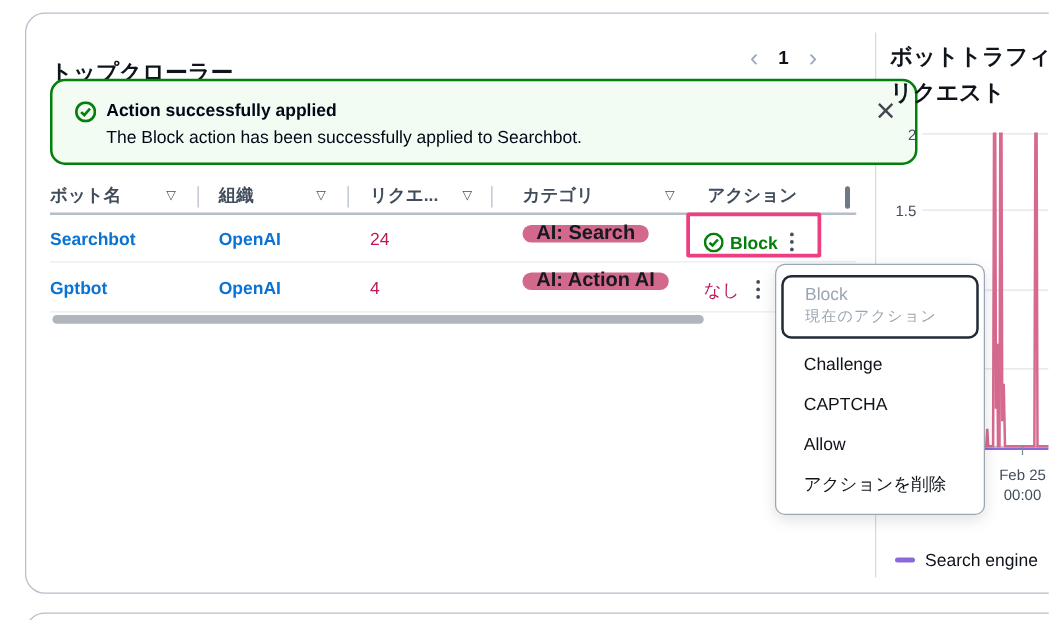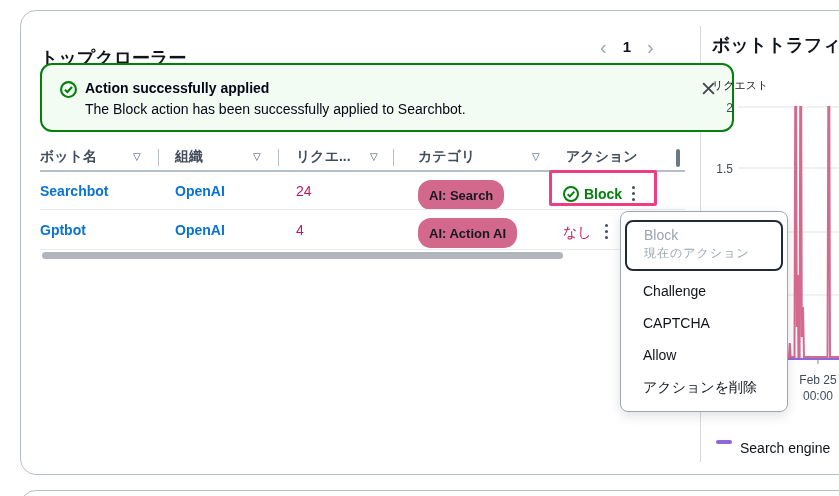--- a/index.html
+++ b/index.html
@@ -33,35 +33,35 @@
   #alert-close { right:16px; top:16px; cursor:pointer; }
 
   
   .th { top:148px; font-weight:700; color:#414d5c; white-space:nowrap; cursor:pointer; }
   .filter-ic { top:151px; font-size:10px; color:#414d5c; cursor:pointer; }
   .col-sep { top:149px; width:1px; height:17px; background:#b6bec9; }
   #header-border { left:40px; top:170px; width:645px; height:2px; background:#b6bec9; }
   .row-border { left:40px; width:645px; height:1px; background:#e9ebed; }
   .cell-link { font-weight:700; color:#0972d3; text-decoration:none; white-space:nowrap; cursor:pointer; }
   .cell-text { color:#be185d; white-space:nowrap; }
-  .badge { height:30px; padding:0 11px; display:inline-flex; align-items:center;
-    background:#d2688c; border-radius:13px; font-size:13px; font-weight:700; color:#16191f; white-space:nowrap; }
+  .badge { height:14px; padding:0 11px; display:inline-flex; align-items:center;
+    background:#d2688c; border-radius:13px; font-size:16px; font-weight:700; color:#16191f; white-space:nowrap; }
   .kebab { display:inline-flex; flex-direction:column; gap:3px; padding:4px 6px; cursor:pointer; }
   .kebab i { width:3px; height:3px; border-radius:50%; background:#414d5c; }
   .action-green { color:#037f0c; font-weight:700; white-space:nowrap; }
 
   
   #h-scroll-thumb { left:42px; top:252px; width:521px; height:7px; border-radius:4px; background:#b0b6bc; cursor:pointer; }
   #v-scroll-thumb { left:676px; top:149px; width:4px; height:18px; border-radius:2px; background:#6d7888; cursor:pointer; }
 
   
   #traffic-title { left:712px; top:33px; }
-  #traffic-sub { left:712px; top:78px; font-size:11px; font-weight:400; }
+  #traffic-sub { left:712px; top:62px; font-size:18px; font-weight:700; }
   #chart-svg { left:712px; top:93px; }
-  #legend { left:716px; top:440px; display:flex; gap:8px; cursor:pointer; }
+  #legend { left:716px; top:440px; display:flex; align-items:center; gap:8px; cursor:pointer; }
   #legend-dash { width:16px; height:4px; border-radius:2px; background:#8d68d8; }
   #legend-label { color:#0f141a; }
 
   
   #action-menu { left:620px; top:211px; width:168px; background:#fff;
     border:1px solid #9ba7b6; border-radius:8px; padding:4px 0 6px;
     box-shadow:0 4px 12px rgba(0,7,22,.12); z-index:30; }
   #menu-current { margin:4px; border:2px solid #232b37; border-radius:8px; padding:5px 17px 7px; cursor:pointer; }
   #menu-current .mc-label { color:#9aa5b1; font-size:14px; }
   #menu-current .mc-sub { color:#9aa5b1; font-size:12px; letter-spacing:1px; margin-top:2px; }

